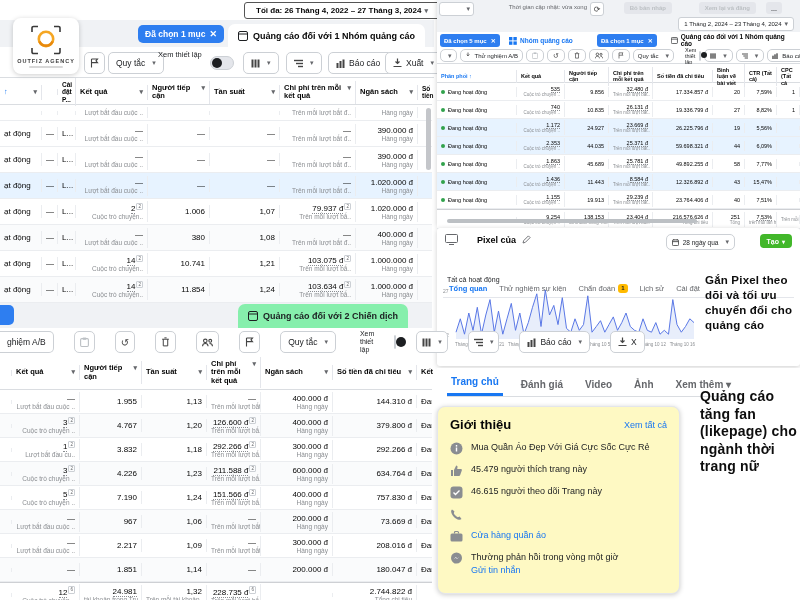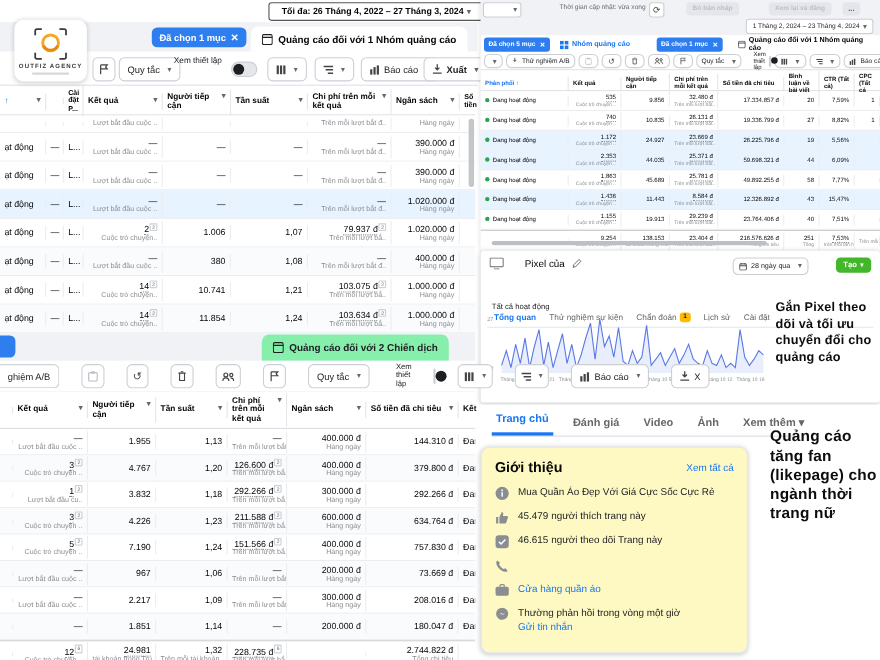--- a/index.html
+++ b/index.html
@@ -99,21 +99,21 @@
     </div>
     <div class="abs btn" style="left:328px;top:32px;">
       <svg class="i" width="9" height="9" viewBox="0 0 9 9">
         <rect x="0.5" y="4" width="2" height="5" fill="#444"></rect>
           <rect x="3.5" y="2" width="2" height="7" fill="#444"></rect>
           <rect x="6.5" y="0.5" width="2" height="8.5" fill="#444"></rect>
         </svg>
       <span>Báo cáo</span>
       <span class="caret">▾</span>
     </div>
-    <div class="abs btn" style="left:385px;top:32px;font-weight:bold;">
+    <div class="abs btn" style="left:385px;top:32px;">
       <svg class="i" width="9" height="10" viewBox="0 0 9 10">
         <path d="M4.5 0.5v5M2.5 3.5l2 2 2-2M0.5 8.5h8" fill="none" stroke="#444" stroke-width="1.2"></path>
         </svg>
       <span>Xuất</span>
       <span class="caret">▾</span>
     </div>
 
     <div class="abs" style="left:0;top:58px;width:432px;">
       <div class="row" style="grid-template-columns:42px 16px 18px 72px 62px 70px 76px 62px 14px;height:26px;border-bottom:1px solid #dadde1;">
         <div class="hdr-cell">
@@ -780,21 +780,21 @@
     </div>
     <div class="abs" style="left:10px;top:219px;width:250px;height:4px;background:#bcc0c4;border-radius:2px;"></div>
   </section>
 
   <section class="abs shadow" style="left:437px;top:228px;width:363px;height:138px;background:#fff;border-radius:3px;">
     <div class="abs" style="left:8px;top:6px;display:flex;align-items:center;gap:6px;">
       <svg class="i" width="13" height="11" viewBox="0 0 13 11">
         <rect x="0.5" y="0.5" width="12" height="8" rx="1" fill="none" stroke="#65676b"></rect>
           <line x1="4" y1="10.5" x2="9" y2="10.5" stroke="#65676b"></line>
         </svg>
-      <span style="font-size:9px;font-weight:normal;padding-left:13px;">Pixel của</span>
+      <span style="font-size:9px;font-weight:bold;padding-left:13px;">Pixel của</span>
       <svg class="i" width="9" height="9" viewBox="0 0 9 9">
         <path d="M1 8l0.7-2.4L6.4 0.9l1.7 1.7L3.4 7.3 1 8z" fill="none" stroke="#65676b" stroke-width="0.9"></path>
         </svg>
     </div>
     <div class="abs btn" style="right:65px;top:6px;height:14px;font-size:6.5px;padding:0 5px;">
       <svg class="i" width="7" height="7" viewBox="0 0 8 8">
         <rect x="0.5" y="1" width="7" height="6.5" rx="1" fill="none" stroke="#444"></rect>
           <line x1="0.5" y1="3" x2="7.5" y2="3" stroke="#444"></line>
           <line x1="2" y1="0" x2="2" y2="1.6" stroke="#444"></line>
           <line x1="6" y1="0" x2="6" y2="1.6" stroke="#444"></line>

